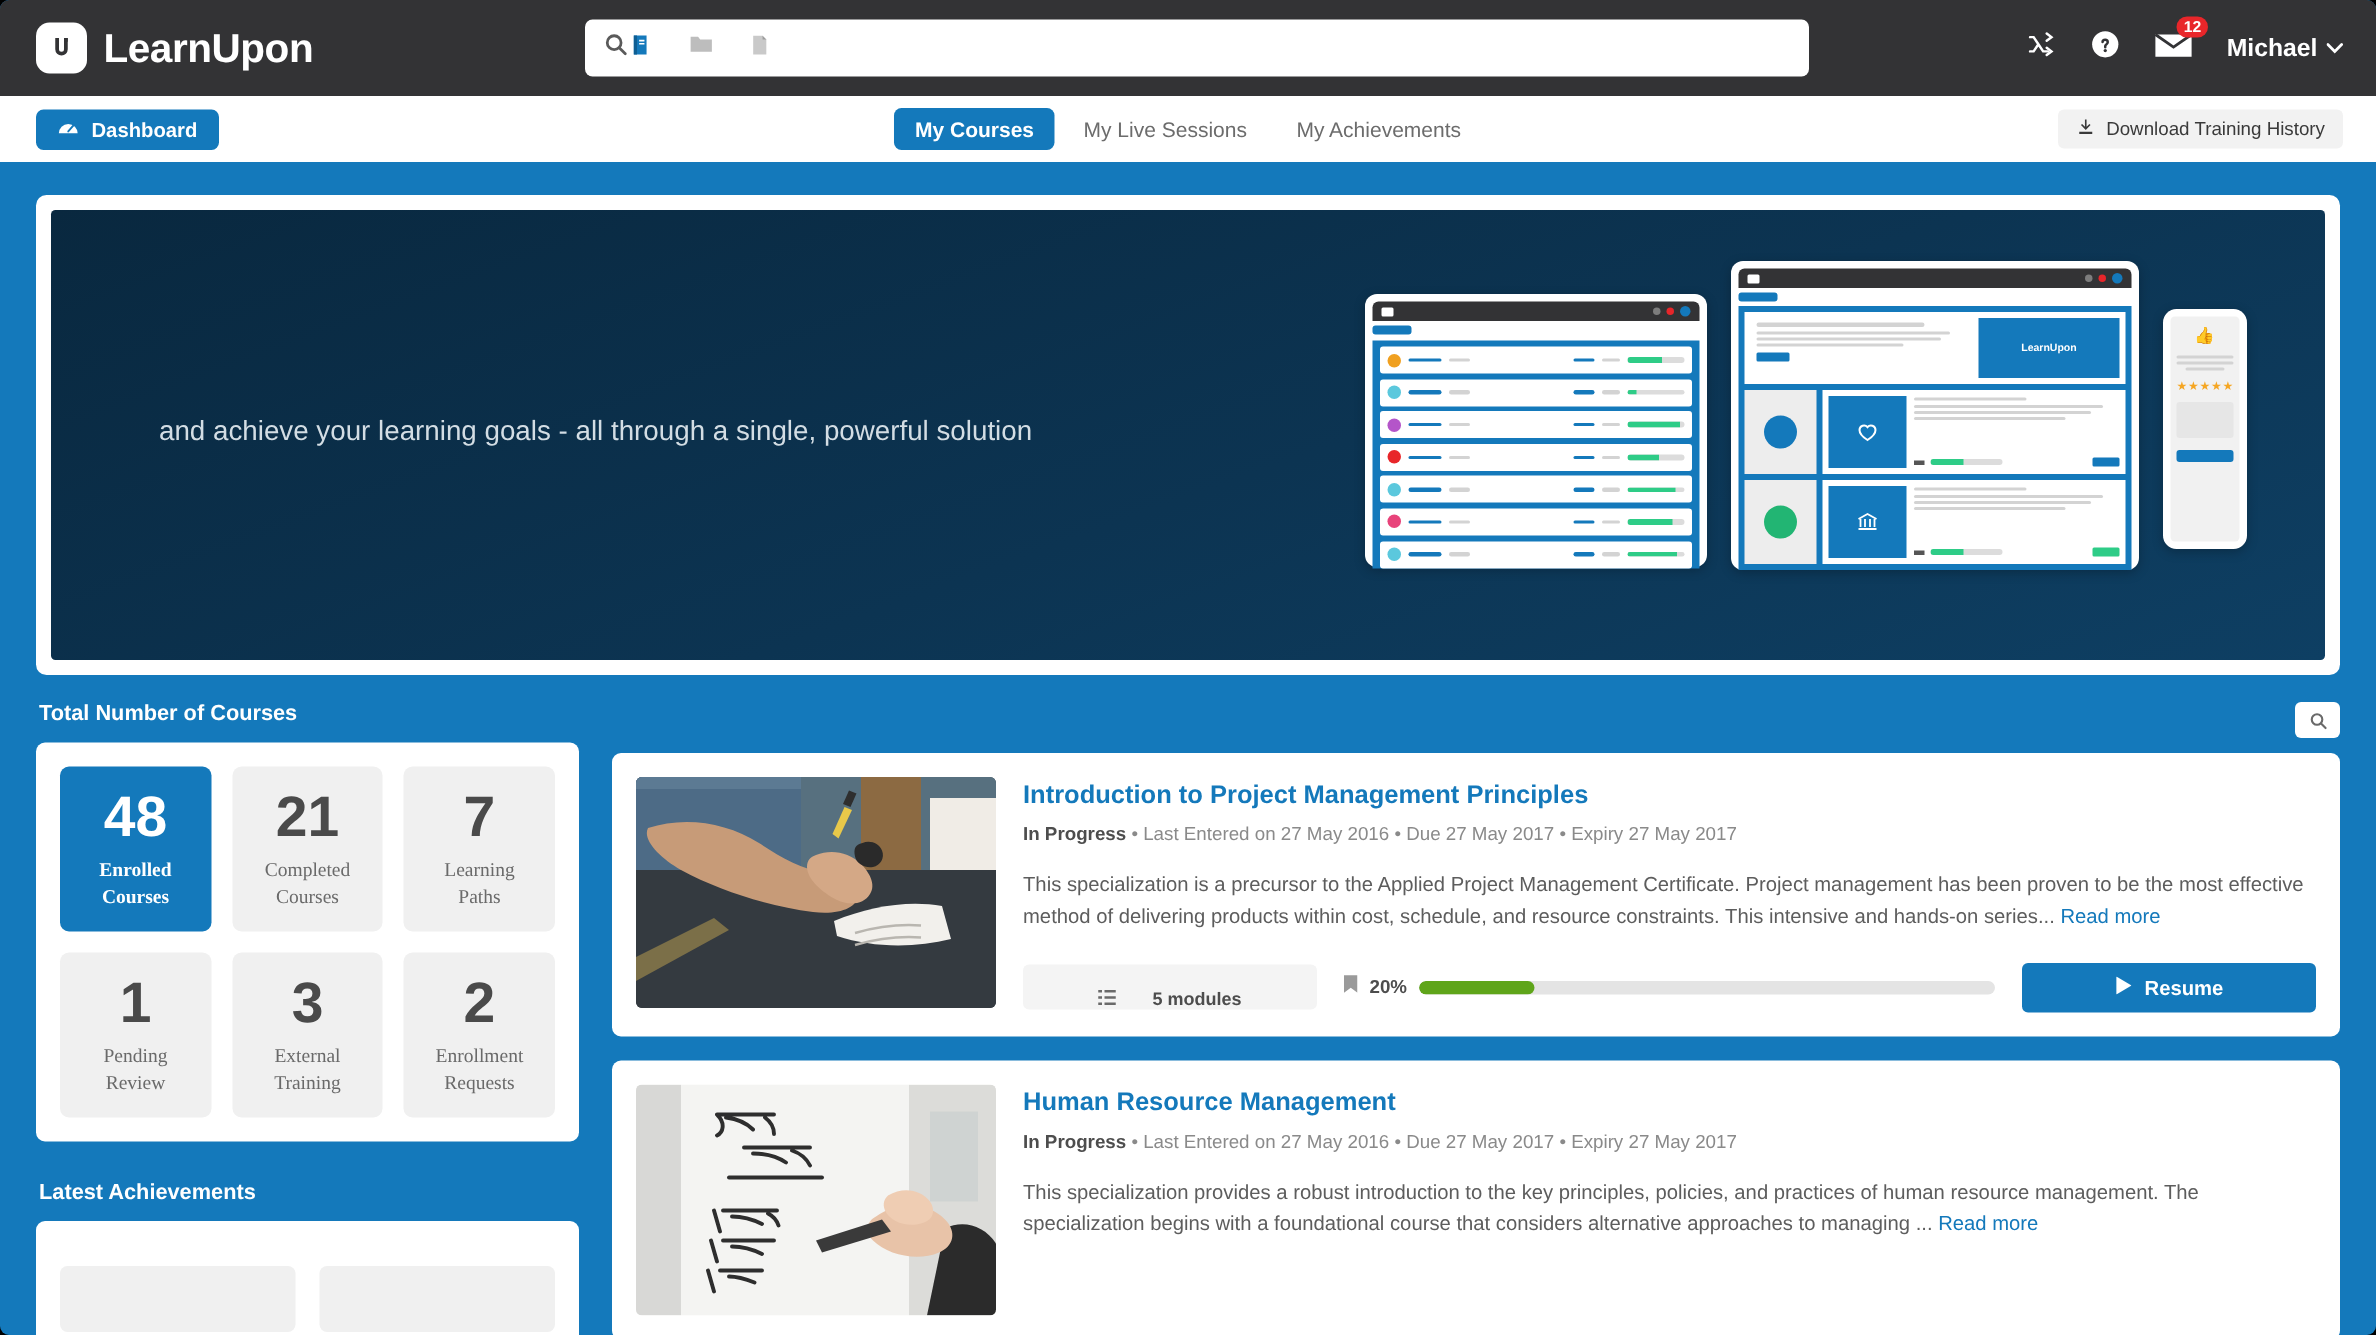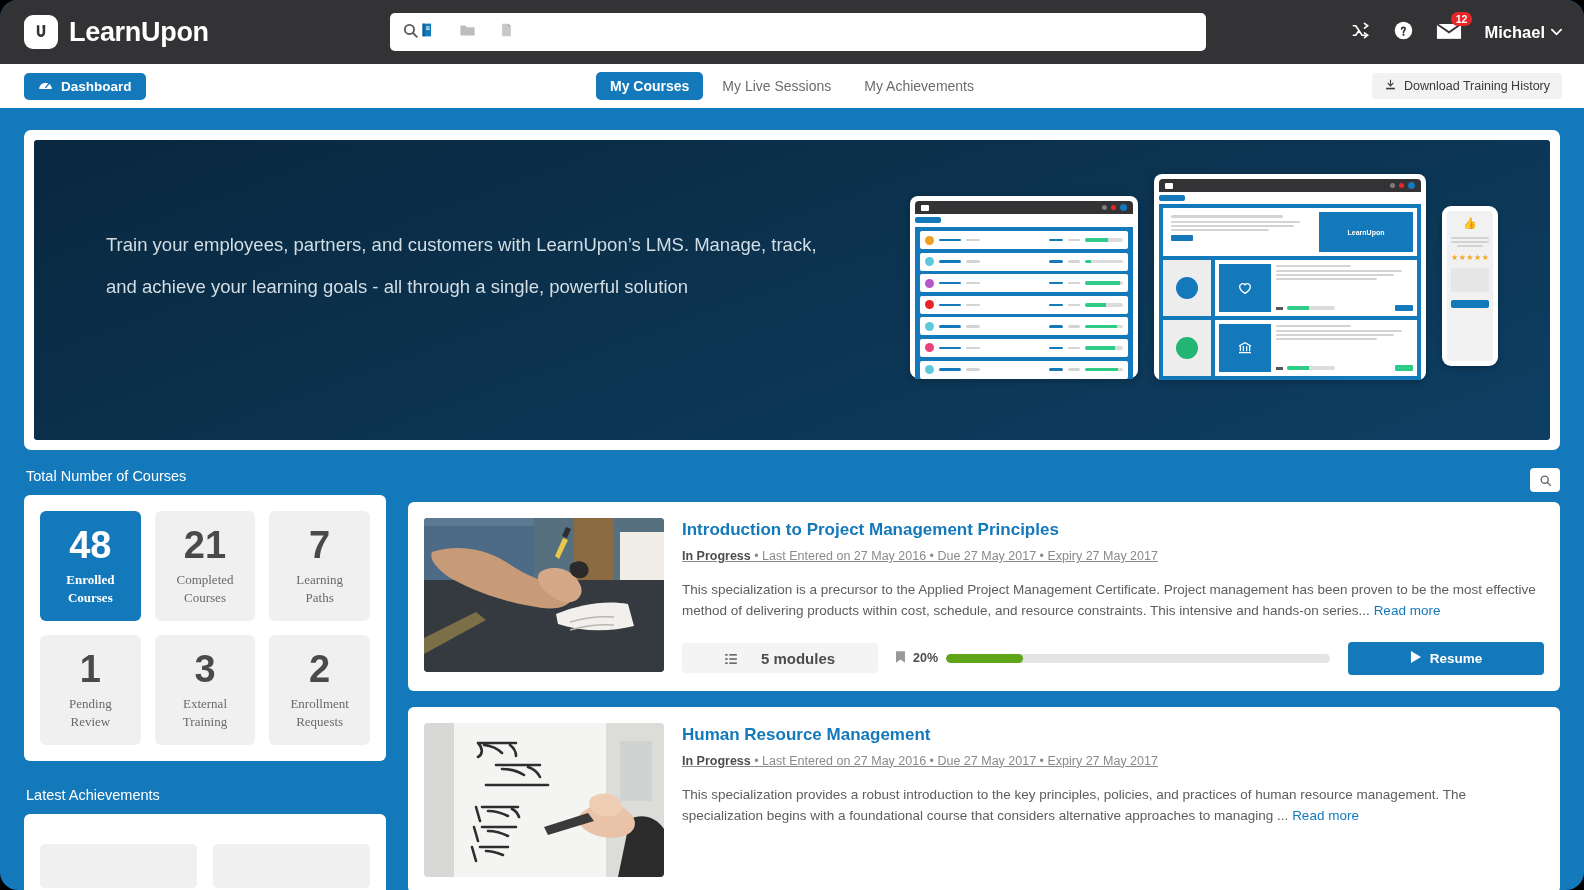--- a/index.html
+++ b/index.html
@@ -1,19 +1,19 @@
 <!DOCTYPE html>
 <html><head>
 <meta charset="utf-8">
 <style>
   html,body{margin:0;padding:0;background:#000;}
   body{width:1584px;height:890px;overflow:hidden;font-family:"Liberation Sans",sans-serif;}
 
   .screen{position:absolute;left:0;top:0;width:1584px;height:890px;
-          background:#1479bb;border-radius:18px;overflow:hidden;}
+          background:#1479bb;border-radius:6px;overflow:hidden;}
 
   
   .topbar{height:64px;background:#333335;display:flex;align-items:center;position:relative;}
   .brand{display:flex;align-items:center;gap:11px;padding-left:24px;}
   .brand-mark{width:34px;height:34px;background:#fff;border-radius:9px;display:flex;align-items:center;justify-content:center;}
   .brand-name{color:#fff;font-size:27px;font-weight:bold;letter-spacing:-.3px;}
 
   .searchwrap{position:absolute;left:390px;top:13px;width:816px;height:38px;
               background:#fff;border-radius:5px;display:flex;align-items:center;padding:0 12px;box-sizing:border-box;}
   .search-input{flex:1;border:0;outline:0;font-size:14.5px;font-style:italic;color:#444;
@@ -72,21 +72,21 @@
   .card2{background:#fff;flex:1;display:flex;padding:4px;gap:5px;box-sizing:border-box;}
   .thumb{width:52px;background:#1479bb;display:flex;align-items:center;justify-content:center;}
   .phone{left:540px;top:48px;width:56px;height:160px;padding:5px;box-sizing:border-box;border-radius:9px;}
   .phone .body{background:#f1f1f1;height:100%;border-radius:3px;padding:6px 4px;box-sizing:border-box;text-align:center;}
 
   
   .main{display:flex;gap:0;padding:0 24px;margin-top:18px;}
   .left{width:362px;flex:none;}
   .right{flex:1;margin-left:22px;}
 
-  .sec-title{color:#fff;font-size:14.5px;font-weight:normal;margin:0 0 11px 2px;}
+  .sec-title{color:#fff;font-size:14.5px;font-weight:bold;margin:0 0 11px 2px;}
   .panel{background:#fff;border-radius:6px;padding:16px;}
   .tilegrid{display:grid;grid-template-columns:repeat(3,1fr);gap:14px;}
   .stat{background:#f0f0f0;border-radius:6px;height:110px;display:flex;flex-direction:column;
         align-items:center;justify-content:center;cursor:pointer;}
   .stat.sel{background:#1479bb;}
   .stat .num{font-size:38px;font-weight:bold;color:#4a4a4a;line-height:1;font-family:"Liberation Sans",sans-serif;}
   .stat .lbl{font-size:13px;color:#6a6a6a;text-align:center;line-height:1.35;margin-top:7px;font-family:"Liberation Serif",serif;}
   .stat.sel .num,.stat.sel .lbl{color:#fff;}
   .stat.sel .lbl{font-weight:bold;}
 
@@ -96,27 +96,27 @@
 
   
   .listhead{display:flex;justify-content:flex-end;margin-bottom:10px;}
   .sbtn{width:30px;height:24px;background:#fff;border-radius:4px;display:flex;align-items:center;
         justify-content:center;cursor:pointer;border:0;}
 
   .course{background:#fff;border-radius:6px;padding:16px;display:flex;gap:18px;margin-bottom:16px;}
   .cthumb{width:240px;height:154px;border-radius:4px;flex:none;overflow:hidden;position:relative;}
   .cbody{flex:1;min-width:0;}
   .ctitle{color:#1479bb;font-size:17px;font-weight:bold;margin:2px 0 0 0;cursor:pointer;}
-  .cmeta{font-size:12.5px;color:#8a8a8a;margin-top:9px;text-decoration:underline;}
+  .cmeta{font-size:12.5px;color:#8a8a8a;margin-top:9px;}
   .cmeta b{color:#4d4d4d;}
   .cdesc{font-size:13.5px;color:#5d5d5d;line-height:1.55;margin-top:17px;}
   .cdesc a{color:#1479bb;text-decoration:none;cursor:pointer;}
   .crow{display:flex;align-items:center;gap:18px;margin-top:20px;}
-  .modules{background:#f4f4f4;border-radius:4px;height:30px;width:196px;display:flex;align-items:center;
-           justify-content:center;gap:24px;font-size:15px;color:#4d4d4d;font-weight:bold;cursor:pointer;}
+  .modules{background:#f4f4f4;border-radius:4px;height:30px;width:196px;display:flex;align-items:flex-end;
+           justify-content:center;gap:24px;font-size:12px;color:#4d4d4d;font-weight:bold;cursor:pointer;}
   .prog{flex:1;display:flex;align-items:center;gap:8px;}
   .pct{font-size:12.5px;font-weight:bold;color:#4d4d4d;}
   .track{flex:1;height:9px;background:#e4e4e4;border-radius:5px;overflow:hidden;}
   .fill{height:100%;background:#5fa51a;border-radius:5px;}
   .resume{background:#1479bb;color:#fff;border:0;border-radius:4px;height:33px;width:196px;
           display:flex;align-items:center;justify-content:center;gap:9px;font-size:13.5px;font-weight:bold;
           font-family:"Liberation Sans",sans-serif;cursor:pointer;}
 </style>
 </head>
 <body>
@@ -218,21 +218,21 @@
           </svg>
       </span>
       <span>Download Training History</span>
     </button>
   </div>
 
   <div class="hero-outer">
     <div class="hero">
       <div class="hero-copy">
         <p class="hero-sub">
-          <span>Train your employees, partners, and customers with LearnUpon’s LMS. Manage, track,</span><br>
+          <br>
           <span>and achieve your learning goals - all through a single, powerful solution</span>
         </p>
       </div>
 
       <div class="devices">
 
         <div class="dev lap1">
           <div class="dev-bar">
               <div style="width:8px;height:6px;background:#fff;border-radius:1px"></div>
             <div style="display:flex;gap:4px;align-items:center">

